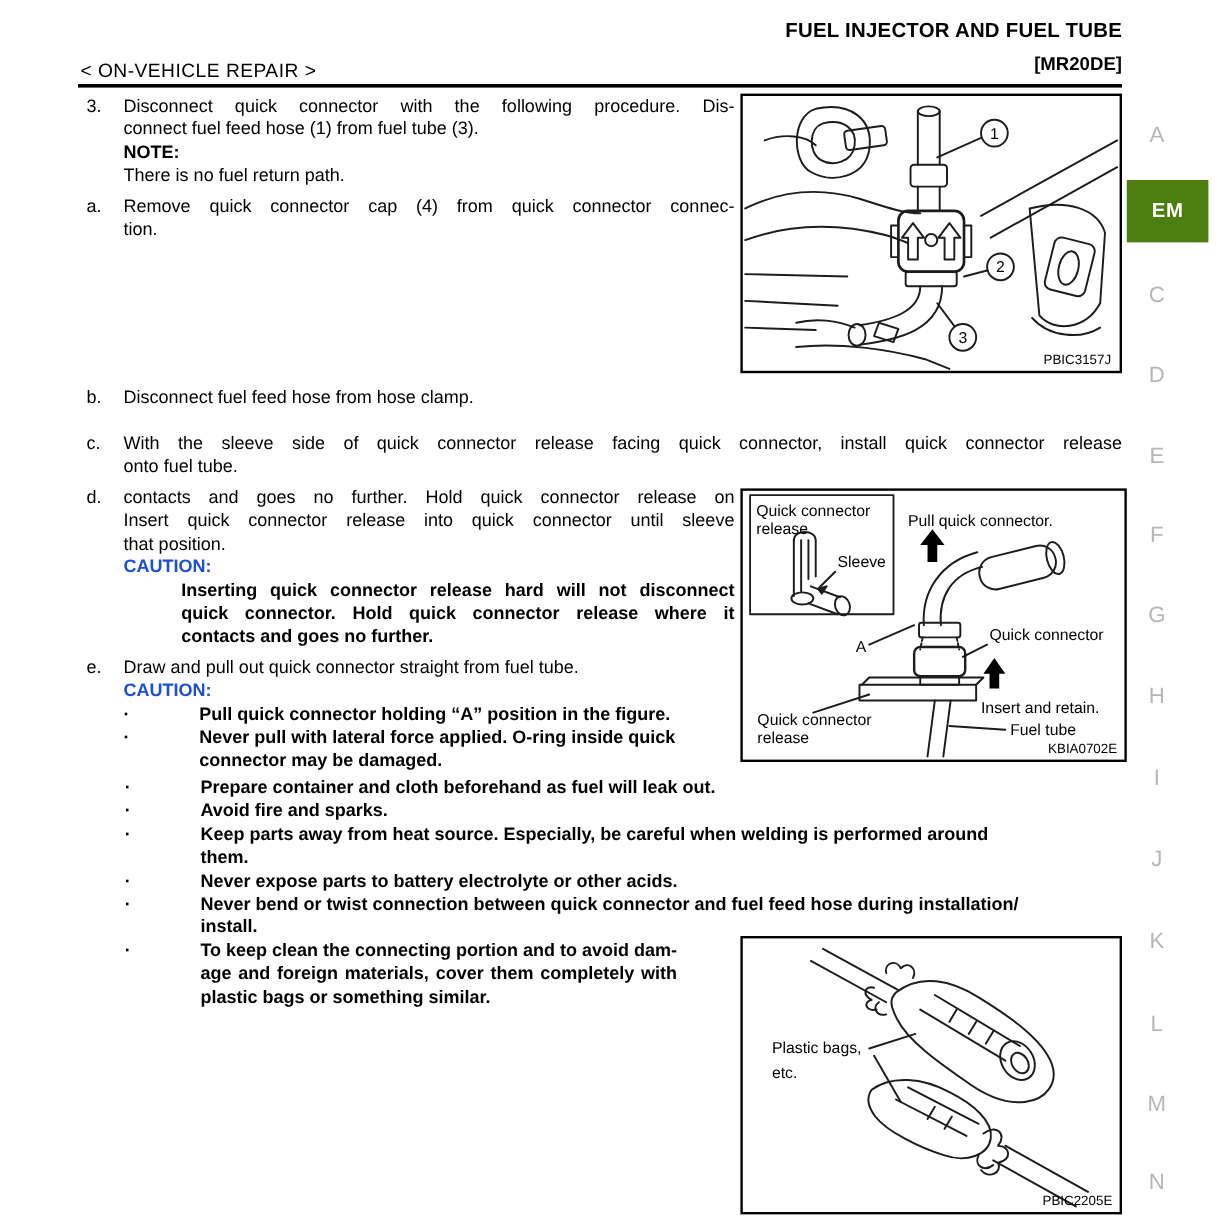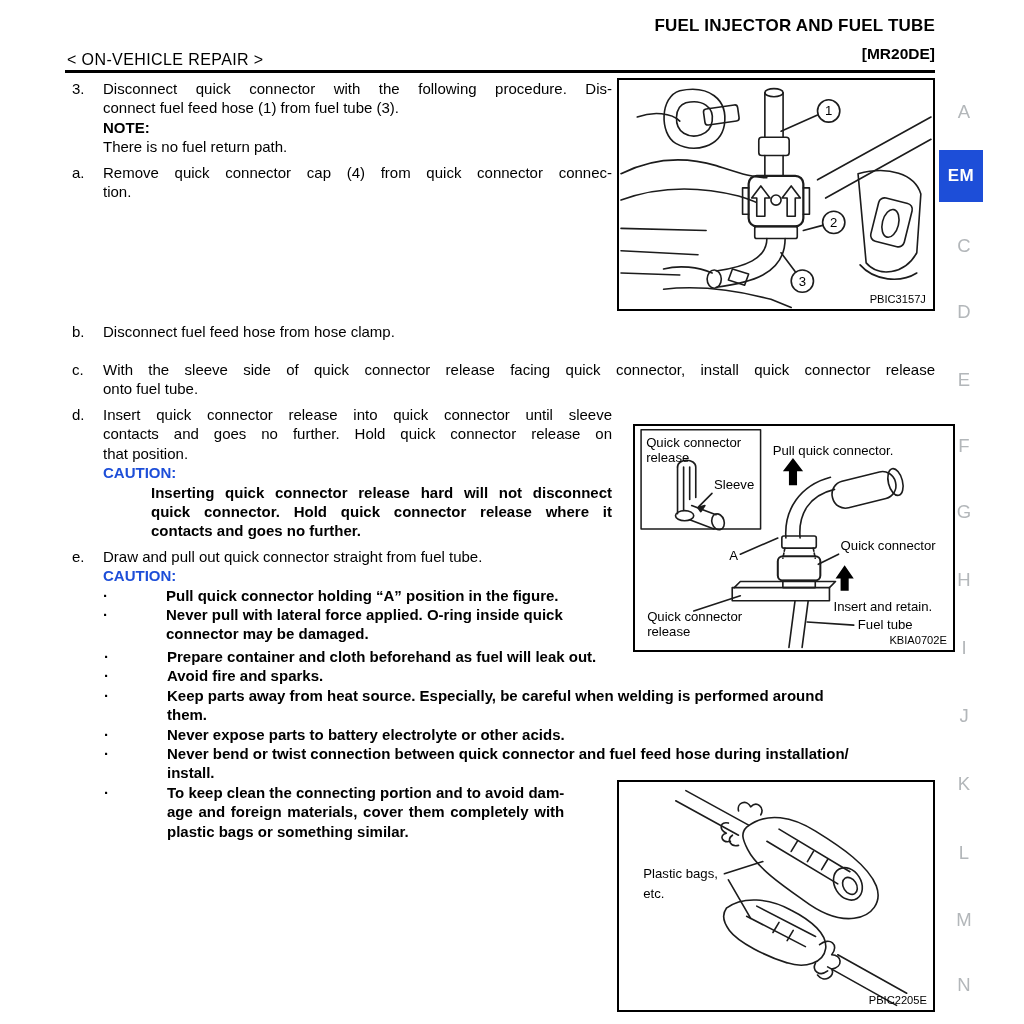--- a/index.html
+++ b/index.html
@@ -33,33 +33,33 @@
   .note-label { font-weight:bold; }
   .c-label { font-weight:bold; color:#1d4ed8; }
   .mt6  { margin-top:6px; }
   .mt18 { margin-top:18.5px; }
   .bullet { display:flex; }
   .bullet .bmark { width:15px; flex:none; font-weight:bold; }
 
   
   .fig { position:absolute; border:2px solid #000; background:#fff; }
   #fig1 { left:617px; top:78px;  width:314px; height:229px; }
-  #fig2 { left:617px; top:424px; width:318px; height:224px;margin-left:16px; }
+  #fig2 { left:617px; top:407px; width:318px; height:224px; }
   #fig3 { left:617px; top:780px; width:314px; height:228px; }
   .fig svg { display:block; width:100%; height:100%; }
   .fig text { fill:#000; stroke:none; font-family:"Liberation Sans","DejaVu Sans",sans-serif; }
   .lbl  { font-size:13px; }
   .code { font-size:11px; }
   .callout { font-size:13px; }
 
   
   .side-letter { position:absolute; left:944px; width:40px; text-align:center;
                  font-size:18.5px; color:#b3b7ba; }
-  .em-box { position:absolute; left:939px; top:150px; width:44px; height:52px;
-            background:#1d4ed8; color:#fff; font-weight:bold; font-size:17px;
+  .em-box { position:absolute; left:939px; top:150px; width:68px; height:52px;
+            background:#4d7c0f; color:#fff; font-weight:bold; font-size:17px;
             display:flex; align-items:center; justify-content:center; letter-spacing:.5px; }
 </style>
 </head>
 <body>
 
 <div class="page">
 
   <div class="title">FUEL INJECTOR AND FUEL TUBE</div>
   <div class="section">&lt; ON-VEHICLE REPAIR &gt;</div>
   <div class="engine">[MR20DE]</div>
@@ -108,22 +108,22 @@
           </div>
         </div>
     </div>
   </div>
 
   <div class="tblock" id="block-c">
     <div class="step">
       <span class="num">d.</span>
       <div class="body">
         <div class="lines">
+            <div>contacts and goes no further. Hold quick connector release on</div>
             <div>Insert quick connector release into quick connector until sleeve</div>
-            <div>contacts and goes no further. Hold quick connector release on</div>
             <div>that position.</div>
           </div>
         <div class="c-label">CAUTION:</div>
         <div class="lines bold">
             <div>Inserting quick connector release hard will not disconnect</div>
             <div>quick connector. Hold quick connector release where it</div>
             <div>contacts and goes no further.</div>
           </div>
       </div>
     </div>

